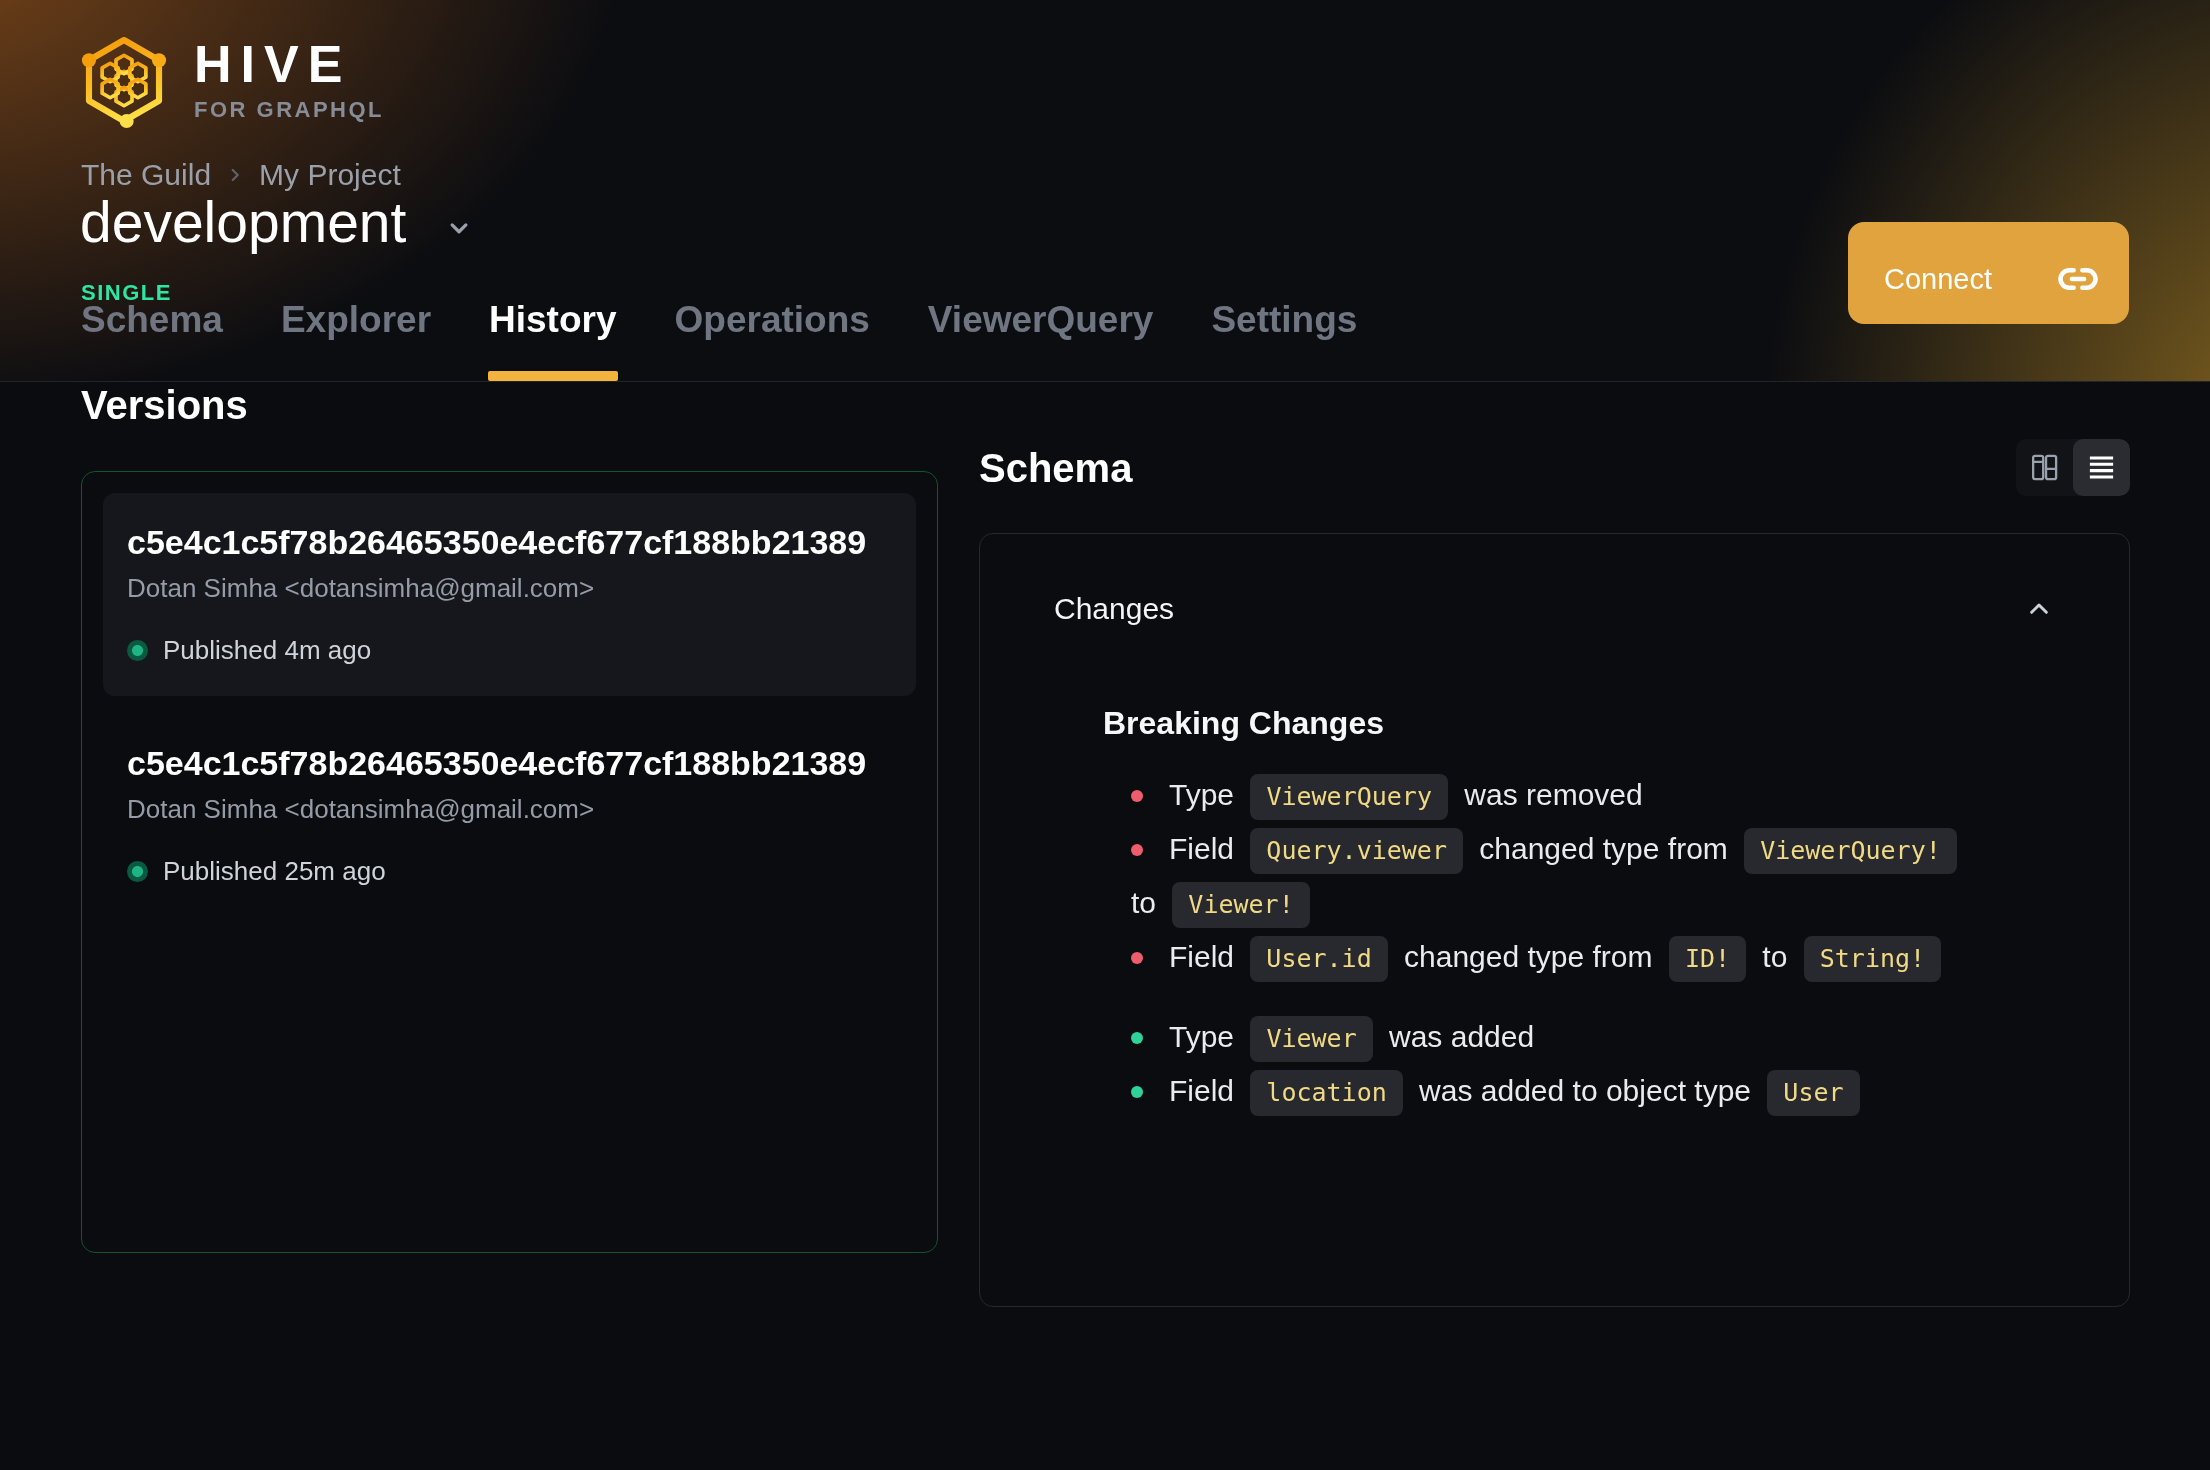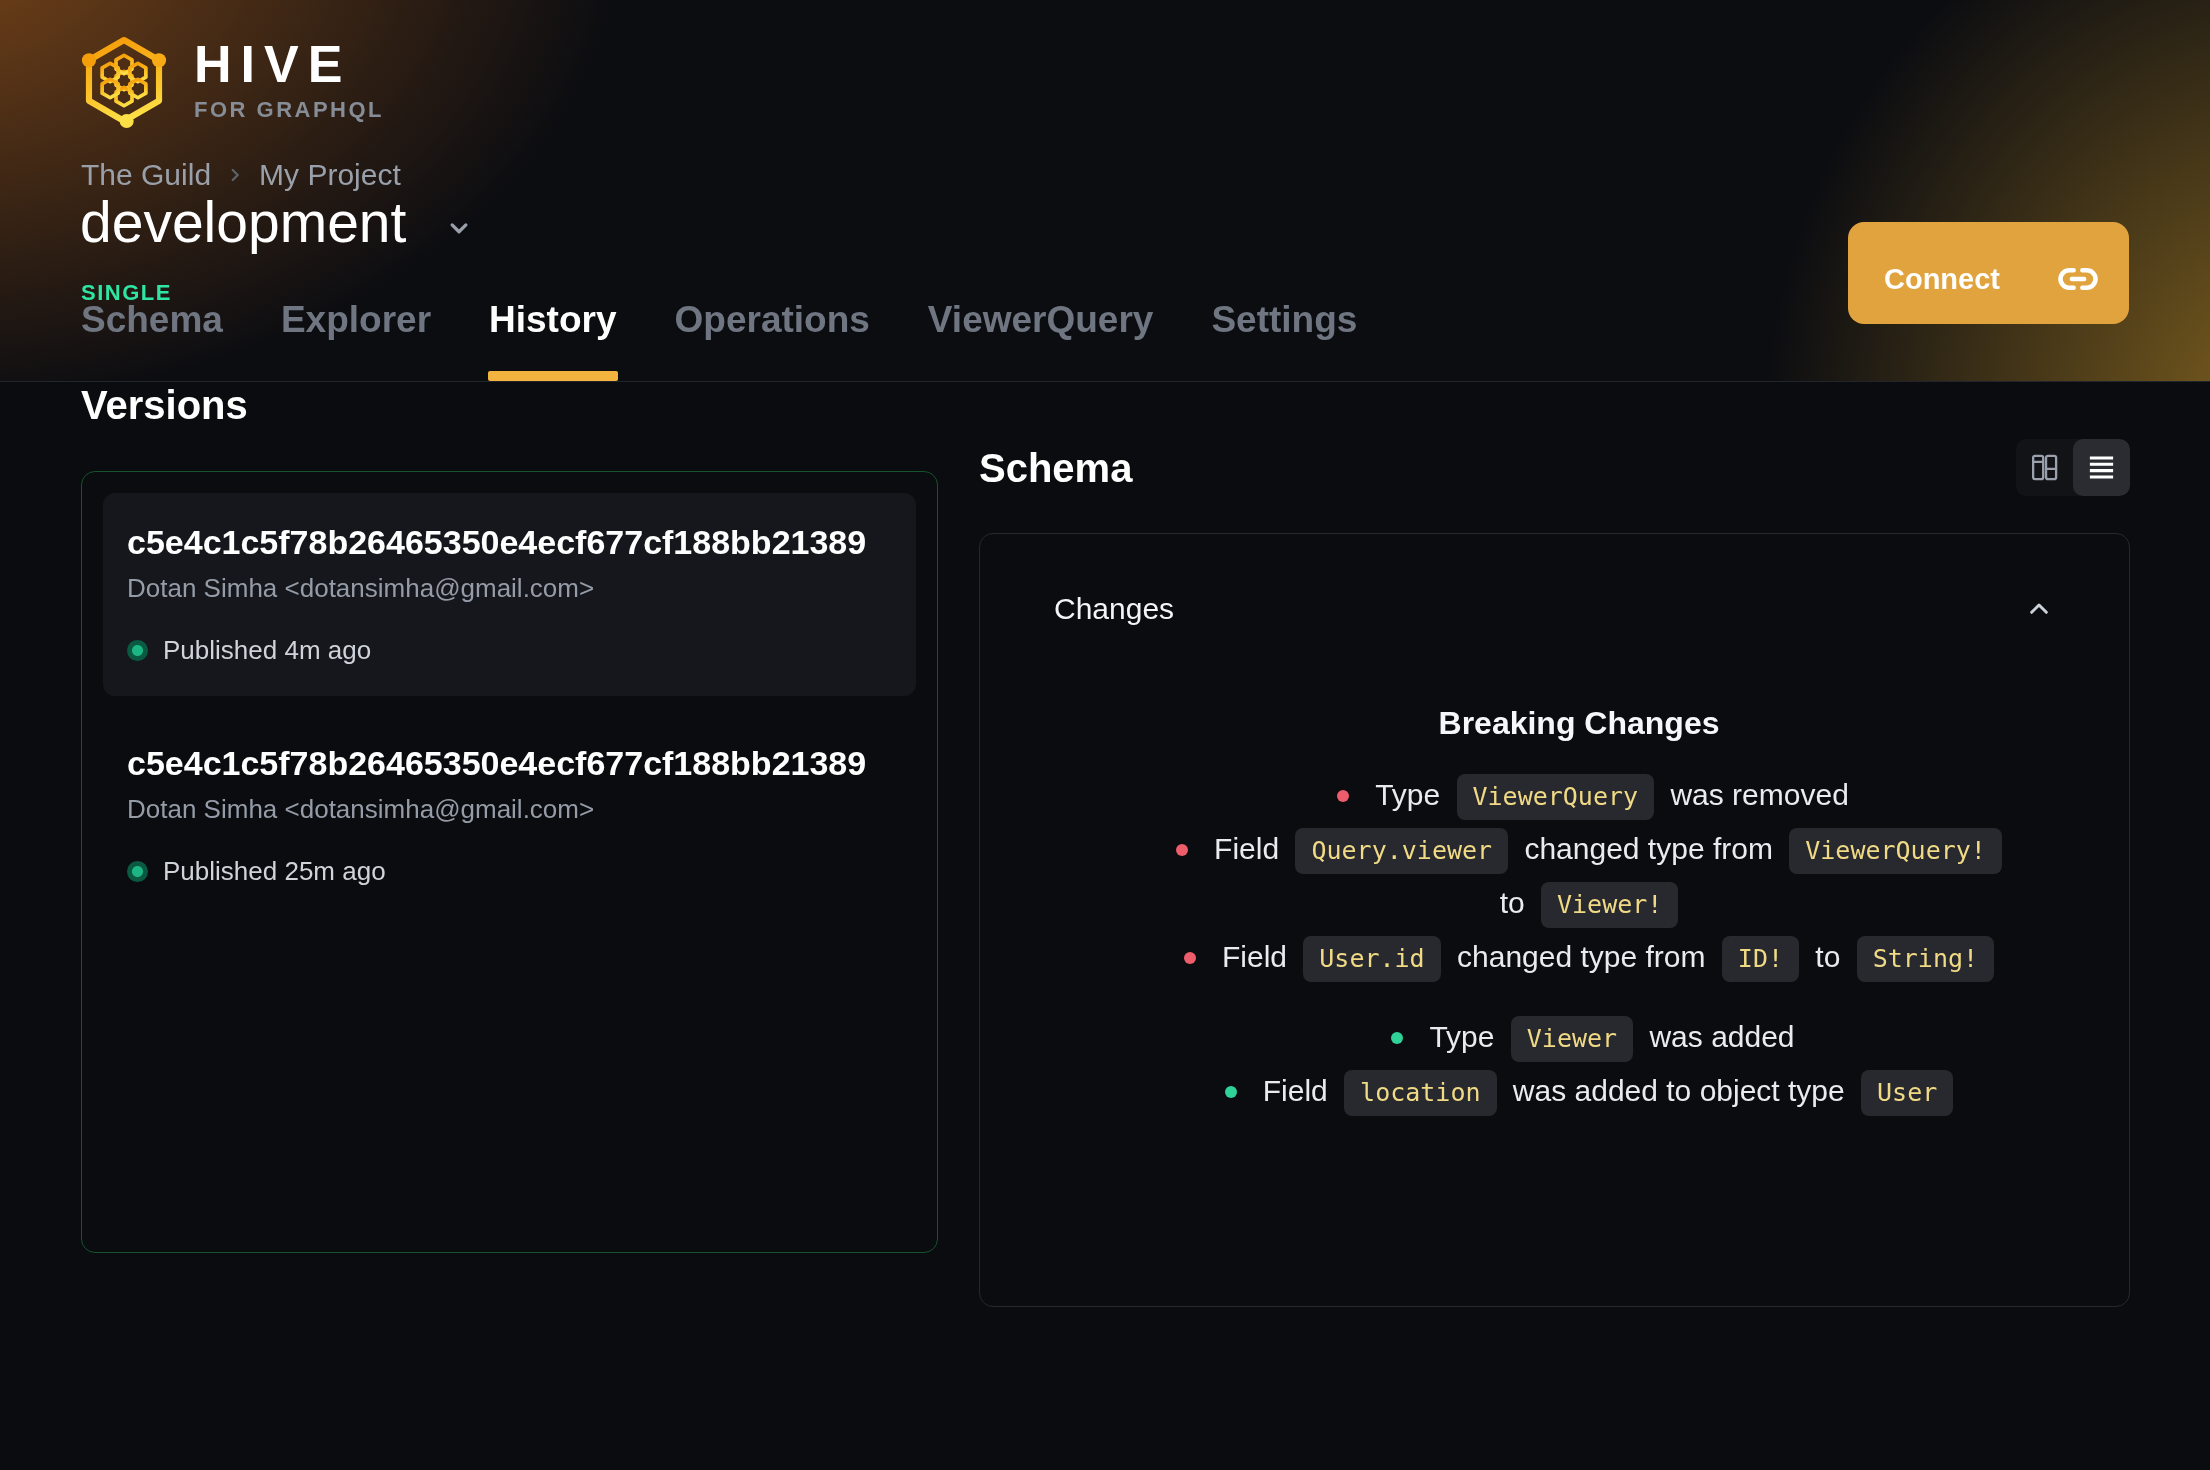--- a/index.html
+++ b/index.html
@@ -36,21 +36,21 @@
   .title-dd svg { width:30px; height:30px; }
 
   .badge { position:absolute; left:81px; top:280px; font-size:22px; font-weight:700;
            letter-spacing:1.5px; color:var(--green-badge,#2ee5a2); }
 
   .connect {
     position:absolute; left:1848px; top:222px; width:281px; height:102px;
     background:var(--amber,#e1a33e); border:none; border-radius:16px;
     display:flex; align-items:center; justify-content:space-between;
     padding:12px 30px 0 36px; cursor:pointer;
-    color:#fff; font-size:29px; font-weight:700; font-family:inherit;
+    color:#fff; font-size:29px; font-weight:400; font-family:inherit;
   }
   .connect svg { width:42px; height:42px; }
 
   .tabs { position:absolute; left:81px; bottom:0; display:flex; gap:58px; }
   .tab { background:none; border:none; padding:0 0 40px 0; font-family:inherit;
          font-size:37px; font-weight:700; color:#6f7581; position:relative; cursor:pointer; line-height:1.1; }
   .tab.active { color:#fff; }
   .tab.active::after { content:""; position:absolute; left:-1px; right:-1px; bottom:0; height:10px;
          background:var(--amber-bright,#f2b43e); border-radius:2px; }
 
@@ -75,21 +75,21 @@
   .vt-btn { width:57px; height:57px; display:flex; align-items:center; justify-content:center;
             background:transparent; border:none; cursor:pointer; color:#9aa1ac; border-radius:10px; }
   .vt-btn.active { background:#2b2c32; color:#fff; }
   .vt-btn svg { width:31px; height:31px; }
 
   .changes { margin-top:37px; border:1px solid #26282e; border-radius:14px; height:774px; padding:58px 74px 16px; }
   .changes-head { display:flex; align-items:center; justify-content:space-between; cursor:pointer;
                   font-size:30px; color:#f2f4f7; }
   .changes-head svg { width:32px; height:32px; color:#cdd2d9; }
 
-  .sections { margin-left:49px;text-align:center; }
+  .sections { margin-left:49px; }
   .csec-title { margin:46px 0 0; font-size:32px; font-weight:600; color:#f6f7f9; line-height:1.2; }
   .csec:first-child .csec-title { margin-top:78px; }
   .citems { list-style:none; margin:26px 0 0; padding:0 0 0 28px; }
   .citem { font-size:30px; line-height:54px; color:#e9ebee; }
   .bdot { display:inline-block; width:12px; height:12px; border-radius:50%; margin-right:26px; vertical-align:3px; }
   .csec.breaking .bdot { background:var(--red-bullet,#ee5d6b); }
   .csec.safe .bdot { background:var(--green-bullet,#2fd298); }
   .chip { font-family:"DejaVu Sans Mono","Liberation Mono",monospace; font-size:25px; line-height:1.2;
           display:inline-block; background:#28292f; color:var(--chip-text,#f1da85);
           padding:8px 16px; border-radius:8px; margin:0 8px; white-space:nowrap; }

